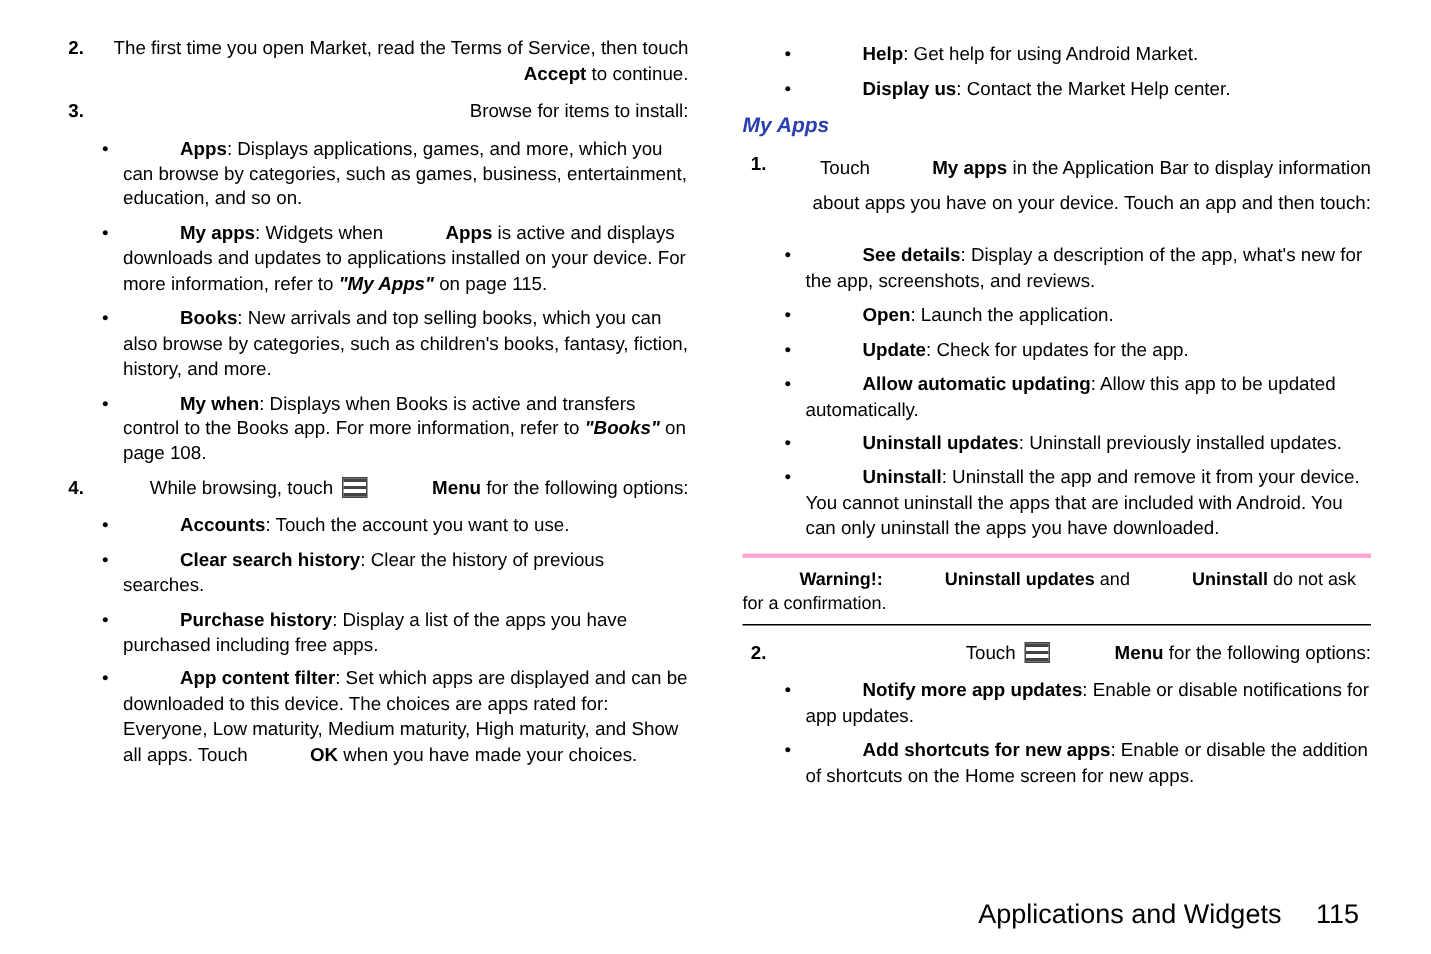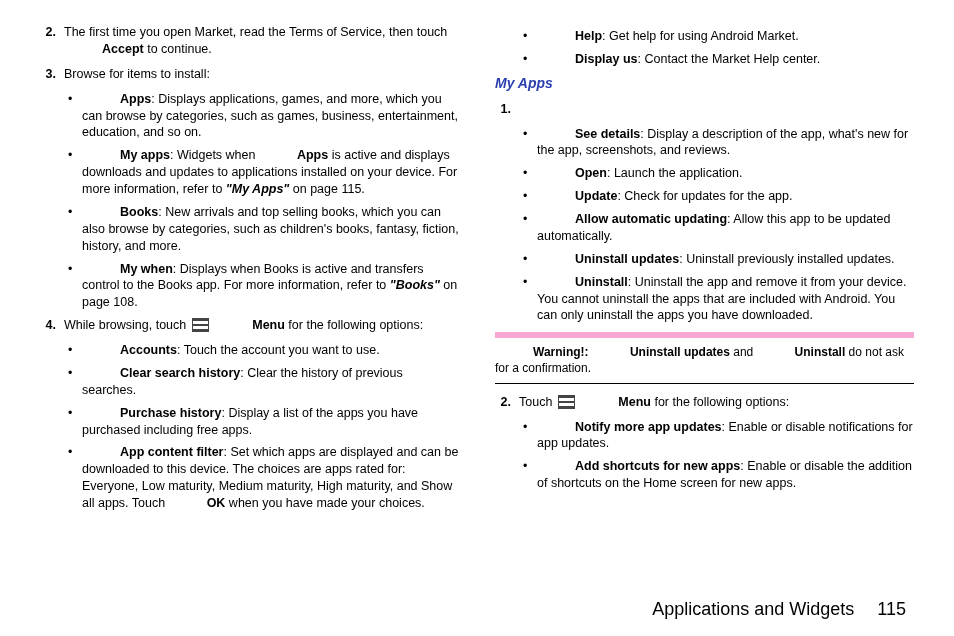--- a/index.html
+++ b/index.html
@@ -1,30 +1,30 @@
 <!DOCTYPE html>
 <html><head>
 <meta charset="utf-8">
 <style>
   * { box-sizing: border-box; margin: 0; padding: 0; }
   html, body { width: 954px; height: 636px; background: #fff; font-family: Arial, Helvetica, sans-serif; color: #000; }
   .page { display: flex; padding: 24px 40px 16px 40px; gap: 36px; }
   .col { width: 50%; font-size: 12.5px; line-height: 1.35; }
   .step { display: flex; margin-bottom: 8px; }
   .step .num { width: 24px; flex-shrink: 0; font-weight: bold; text-align: right; padding-right: 8px; }
-  .step .body { flex: 1; }
+  .step .body { flex: 1; text-align: right; }
   .bullet { display: flex; margin: 4px 0 6px 28px; }
   .bullet .dot { width: 14px; flex-shrink: 0; }
   .bullet .b-body { flex: 1; }
   .b { font-weight: bold; padding-left: 38px; }
   .italic-bold { font-weight: bold; font-style: italic; }
   .menu-icon { display: inline-block; width: 17px; height: 14px; background: linear-gradient(#444 20%, #fff 20%, #fff 40%, #444 40%, #444 60%, #fff 60%, #fff 80%, #444 80%); border: 1px solid #444; vertical-align: -3px; margin: 0 2px; }
   .heading { color: #2a3fb0; font-weight: bold; font-style: italic; font-size: 14px; margin: 6px 0 8px 0; }
   .step.indent .body { margin-bottom: 6px; }
-  .warning-block { border-top: 6px solid #f9a8d4; border-bottom: 1px solid #000; padding: 6px 0; margin: 8px 0 10px 0; font-size: 12px; }
+  .warning-block { border-top: 3px solid #f9a8d4; border-bottom: 1px solid #000; padding: 6px 0; margin: 8px 0 10px 0; font-size: 12px; }
   .footer { position: absolute; bottom: 16px; right: 48px; font-size: 18px; }
   .footer .pn { margin-left: 18px; }
 </style>
 </head>
 <body>
 
 <div class="page">
 
   <div class="col">
 
@@ -98,20 +98,23 @@
 
     <div class="bullet">
       <div class="dot">•</div>
       <div class="b-body"><span class="b">Display us</span><span>: Contact the Market Help center.</span></div>
     </div>
 
     <div class="heading">My Apps</div>
 
     <div class="step indent">
       <div class="num">1.</div>
+      <div class="body" style="line-height:1.9;">
+        <span>Touch </span><span class="b">My apps</span><span> in the Application Bar to display information about apps you have on your device. Touch an app and then touch:</span>
+      </div>
     </div>
 
     <div class="bullet">
       <div class="dot">•</div>
       <div class="b-body"><span class="b">See details</span><span>: Display a description of the app, what's new for the app, screenshots, and reviews.</span></div>
     </div>
 
     <div class="bullet">
       <div class="dot">•</div>
       <div class="b-body"><span class="b">Open</span><span>: Launch the application.</span></div>

